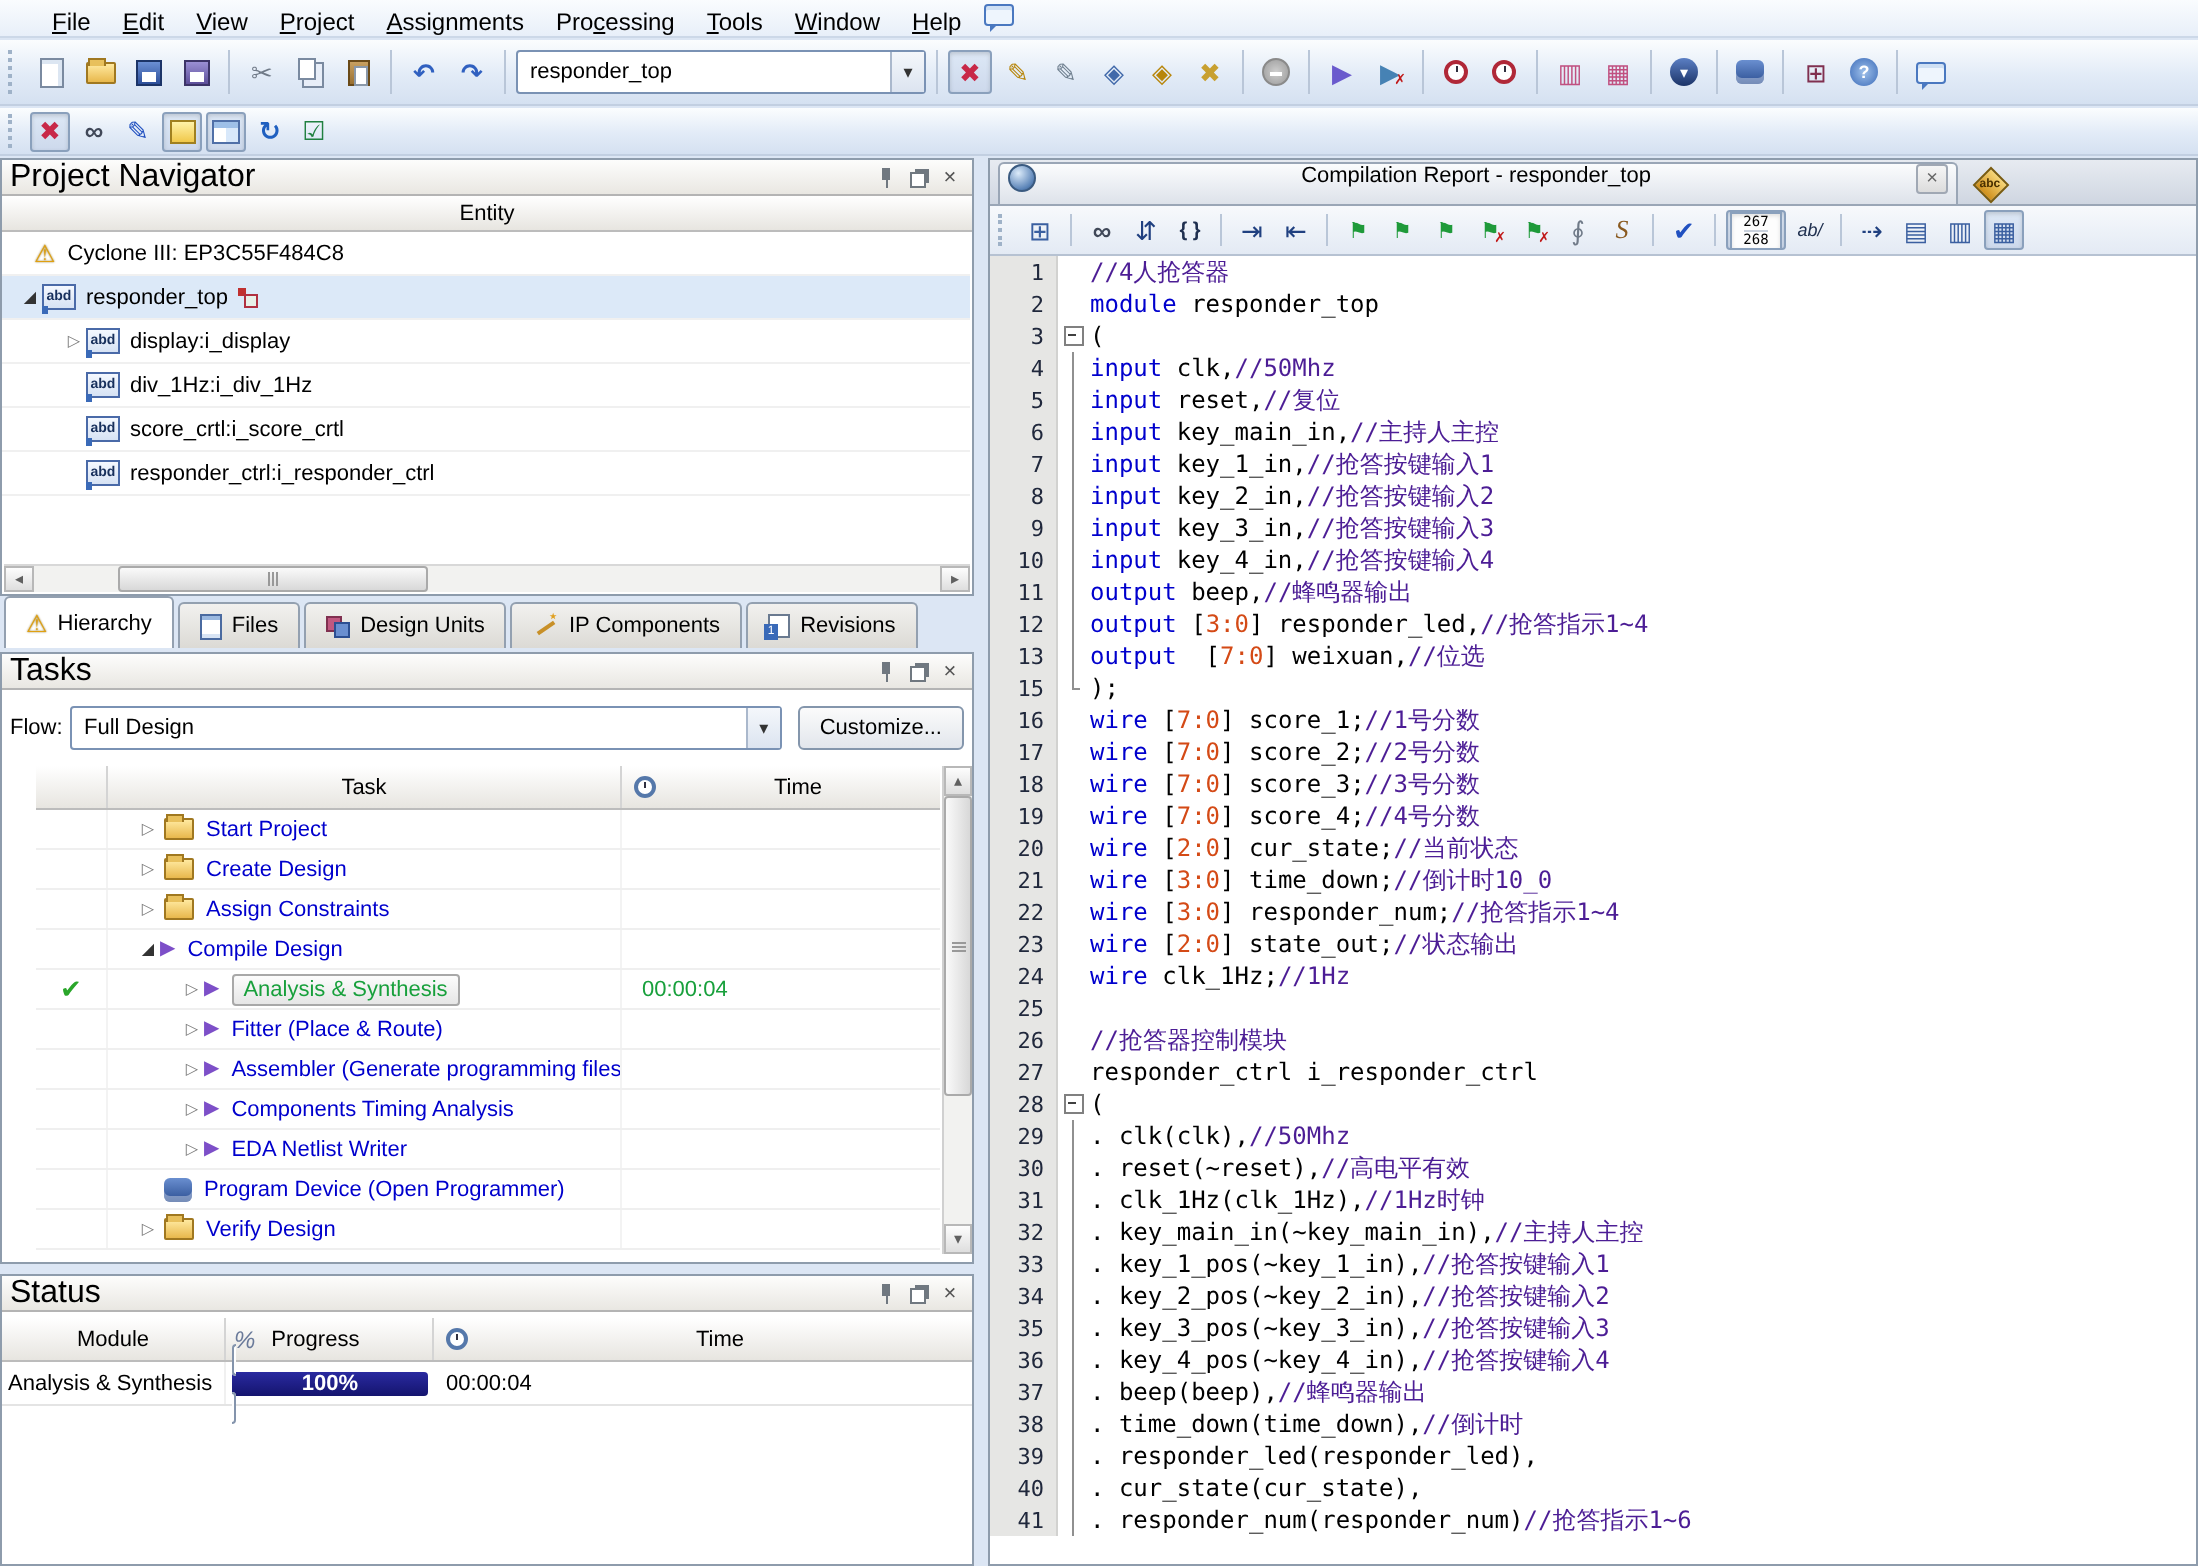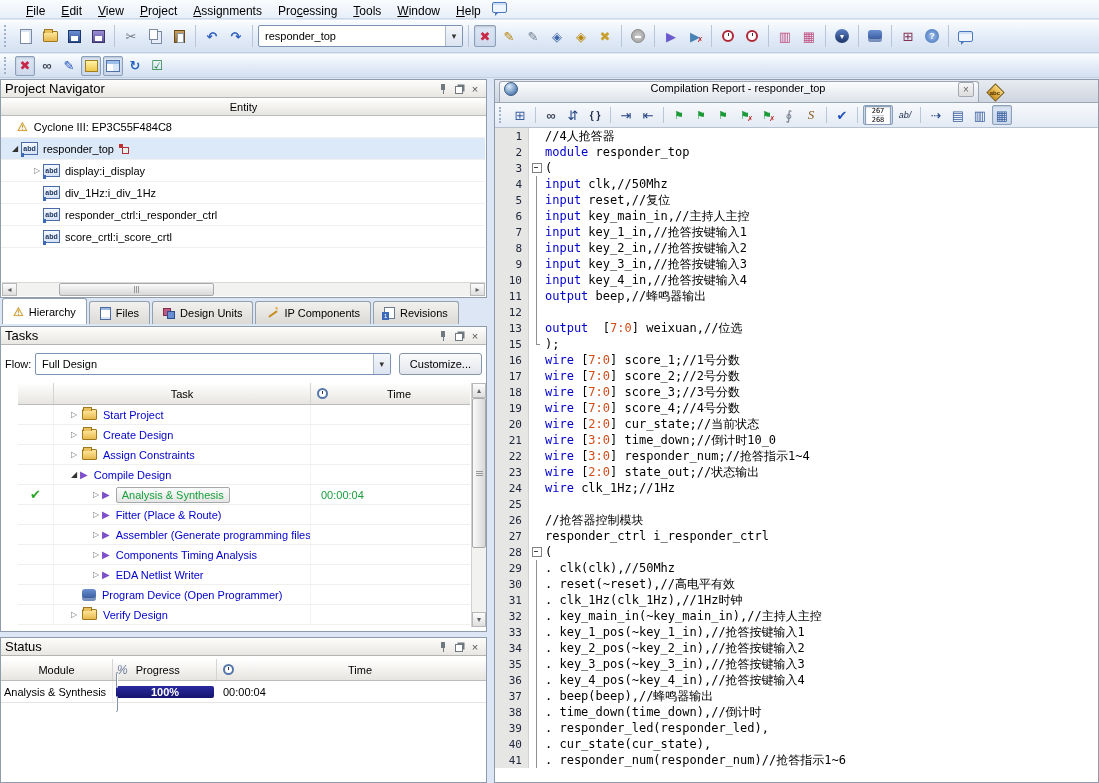--- a/index.html
+++ b/index.html
@@ -67,21 +67,21 @@
 
   
   .combo { display:flex; align-items:center; height:22px; background:#fff; border:1px solid #7a92b4; border-radius:2px; }
   .combo .cval { flex:1; padding:0 6px; font-size:11px; white-space:nowrap; overflow:hidden; }
   .combo .carrow { width:17px; align-self:stretch; border-left:1px solid #aab8cc; background:linear-gradient(#f4f7fb,#dce4f0); display:flex; align-items:center; justify-content:center; color:#333; font-size:9px; }
   .pushbtn { height:22px; padding:0 10px; border:1px solid #8496ac; border-radius:3px; background:linear-gradient(#fbfbfb,#e2e6ec); font-size:11px; display:inline-flex; align-items:center; }
 
   
   .panel { position:absolute; left:0; width:487px; background:#fff; border:1px solid #8e9cac; }
   .phead { height:18px; background:linear-gradient(#fdfdfc,#e9e7e2); border-bottom:1px solid #b4b4b4; display:flex; align-items:center; padding:0 4px; }
-  .phead .ptitle { flex:1; font-size:13px; }
+  .phead .ptitle { flex:1; font-size:16px; }
   .phead .pbtn { width:14px; height:14px; display:flex; align-items:center; justify-content:center; margin-left:2px; color:#555; font-size:11px; }
   .colhead { background:linear-gradient(#ffffff,#e7e5e0); border-bottom:1px solid #bcbcbc; display:flex; align-items:center; }
   .colhead .ch { text-align:center; font-size:11px; }
 
   #pn-panel { top:0; height:219px; }
   #pn-tree { position:absolute; top:36px; left:0; right:1px; bottom:16px; overflow:hidden; }
   .trow { height:22px; display:flex; align-items:center; border-bottom:1px solid #f0f0f0; padding-left:4px; white-space:nowrap; }
   .trow.sel { background:#dce9f8; }
   .texp { width:12px; color:#7a7a7a; font-size:8px; text-align:center; flex:none; }
   .texp.open { color:#333; }
@@ -149,21 +149,21 @@
   #code { position:absolute; top:48px; left:0; right:0; bottom:0; overflow:hidden; background:#fff; font-family:"DejaVu Sans Mono","Liberation Mono",monospace; font-size:12px; }
   .cl { height:16px; display:flex; align-items:center; white-space:pre; }
   .ln { width:34px; flex:none; background:#e6e6e4; border-right:1px solid #d2d2d0; color:#20283c; text-align:right; padding-right:6px; font-size:11px; align-self:stretch; display:flex; align-items:center; justify-content:flex-end; }
   .fold { width:14px; flex:none; align-self:stretch; position:relative; }
   .fold.fstart::before { content:""; position:absolute; left:3px; top:3px; width:8px; height:8px; border:1px solid #808080; background:#fff; }
   .fold.fstart::after { content:""; position:absolute; left:5px; top:7px; width:4px; height:1px; background:#404040; }
   .fold.fline::before { content:""; position:absolute; left:7px; top:0; bottom:0; width:1px; background:#909090; }
   .fold.fend::before { content:""; position:absolute; left:7px; top:0; width:1px; height:8px; background:#909090; }
   .fold.fend::after { content:""; position:absolute; left:7px; top:8px; width:4px; height:1px; background:#909090; }
   .ct { padding-left:2px; }
-  .tk { color:#0000cd; } .tc { color:#000000; } .tn { color:#d44a16; } .tp { color:#000; }
+  .tk { color:#0000cd; } .tc { color:#4c1d95; } .tn { color:#d44a16; } .tp { color:#000; }
 </style>
 </head>
 <body>
 
 <div id="app">
 
   <div class="menubar">
     <span id="menu-items"><span class="menu-item"><u>F</u>ile</span><span class="menu-item"><u>E</u>dit</span><span class="menu-item"><u>V</u>iew</span><span class="menu-item"><u>P</u>roject</span><span class="menu-item"><u>A</u>ssignments</span><span class="menu-item">Pro<u>c</u>essing</span><span class="menu-item"><u>T</u>ools</span><span class="menu-item"><u>W</u>indow</span><span class="menu-item"><u>H</u>elp</span></span>
     <span class="tbtn">
         <span class="i-bubble"></span>
@@ -331,26 +331,26 @@
             <span class="tlabel">display:i_display</span>
           </div>
           <div class="trow" style="padding-left: 30px;">
             <span class="texp"></span>
             <span class="abd-box">abd</span>
             <span class="tlabel">div_1Hz:i_div_1Hz</span>
           </div>
           <div class="trow" style="padding-left: 30px;">
             <span class="texp"></span>
             <span class="abd-box">abd</span>
-            <span class="tlabel">responder_ctrl:i_responder_ctrl</span>
+            <span class="tlabel">score_crtl:i_score_crtl</span>
           </div>
           <div class="trow" style="padding-left: 30px;">
             <span class="texp"></span>
             <span class="abd-box">abd</span>
-            <span class="tlabel">score_crtl:i_score_crtl</span>
+            <span class="tlabel">responder_ctrl:i_responder_ctrl</span>
           </div>
         </div>
       <div class="hscroll">
         <span class="sarrow">◂</span>
         <span class="hthumb">
             <i></i>
             <i></i>
             <i></i>
           </span>
         <span class="sarrow" style="margin-left:auto">▸</span>
@@ -645,21 +645,21 @@
         <div class="cl"><span class="ln">2</span><span class="fold"></span><span class="ct"><span class="tk">module</span><span class="tp"> responder_top</span></span></div>
         <div class="cl"><span class="ln">3</span><span class="fold fstart"></span><span class="ct"><span class="tp">(</span></span></div>
         <div class="cl"><span class="ln">4</span><span class="fold fline"></span><span class="ct"><span class="tk">input</span><span class="tp"> clk,</span><span class="tc">//50Mhz</span></span></div>
         <div class="cl"><span class="ln">5</span><span class="fold fline"></span><span class="ct"><span class="tk">input</span><span class="tp"> reset,</span><span class="tc">//复位</span></span></div>
         <div class="cl"><span class="ln">6</span><span class="fold fline"></span><span class="ct"><span class="tk">input</span><span class="tp"> key_main_in,</span><span class="tc">//主持人主控</span></span></div>
         <div class="cl"><span class="ln">7</span><span class="fold fline"></span><span class="ct"><span class="tk">input</span><span class="tp"> key_1_in,</span><span class="tc">//抢答按键输入1</span></span></div>
         <div class="cl"><span class="ln">8</span><span class="fold fline"></span><span class="ct"><span class="tk">input</span><span class="tp"> key_2_in,</span><span class="tc">//抢答按键输入2</span></span></div>
         <div class="cl"><span class="ln">9</span><span class="fold fline"></span><span class="ct"><span class="tk">input</span><span class="tp"> key_3_in,</span><span class="tc">//抢答按键输入3</span></span></div>
         <div class="cl"><span class="ln">10</span><span class="fold fline"></span><span class="ct"><span class="tk">input</span><span class="tp"> key_4_in,</span><span class="tc">//抢答按键输入4</span></span></div>
         <div class="cl"><span class="ln">11</span><span class="fold fline"></span><span class="ct"><span class="tk">output</span><span class="tp"> beep,</span><span class="tc">//蜂鸣器输出</span></span></div>
-        <div class="cl"><span class="ln">12</span><span class="fold fline"></span></div>
+        <div class="cl"><span class="ln">12</span><span class="fold fline"></span><span class="ct"><span class="tk">output</span><span class="tp"> [</span><span class="tn">3:0</span><span class="tp">] responder_led,</span><span class="tc">//抢答指示1~4</span></span></div>
         <div class="cl"><span class="ln">13</span><span class="fold fline"></span><span class="ct"><span class="tk">output</span><span class="tp">  [</span><span class="tn">7:0</span><span class="tp">] weixuan,</span><span class="tc">//位选</span></span></div>
         <div class="cl"><span class="ln">15</span><span class="fold fend"></span><span class="ct"><span class="tp">);</span></span></div>
         <div class="cl"><span class="ln">16</span><span class="fold"></span><span class="ct"><span class="tk">wire</span><span class="tp"> [</span><span class="tn">7:0</span><span class="tp">] score_1;</span><span class="tc">//1号分数</span></span></div>
         <div class="cl"><span class="ln">17</span><span class="fold"></span><span class="ct"><span class="tk">wire</span><span class="tp"> [</span><span class="tn">7:0</span><span class="tp">] score_2;</span><span class="tc">//2号分数</span></span></div>
         <div class="cl"><span class="ln">18</span><span class="fold"></span><span class="ct"><span class="tk">wire</span><span class="tp"> [</span><span class="tn">7:0</span><span class="tp">] score_3;</span><span class="tc">//3号分数</span></span></div>
         <div class="cl"><span class="ln">19</span><span class="fold"></span><span class="ct"><span class="tk">wire</span><span class="tp"> [</span><span class="tn">7:0</span><span class="tp">] score_4;</span><span class="tc">//4号分数</span></span></div>
         <div class="cl"><span class="ln">20</span><span class="fold"></span><span class="ct"><span class="tk">wire</span><span class="tp"> [</span><span class="tn">2:0</span><span class="tp">] cur_state;</span><span class="tc">//当前状态</span></span></div>
         <div class="cl"><span class="ln">21</span><span class="fold"></span><span class="ct"><span class="tk">wire</span><span class="tp"> [</span><span class="tn">3:0</span><span class="tp">] time_down;</span><span class="tc">//倒计时10_0</span></span></div>
         <div class="cl"><span class="ln">22</span><span class="fold"></span><span class="ct"><span class="tk">wire</span><span class="tp"> [</span><span class="tn">3:0</span><span class="tp">] responder_num;</span><span class="tc">//抢答指示1~4</span></span></div>
         <div class="cl"><span class="ln">23</span><span class="fold"></span><span class="ct"><span class="tk">wire</span><span class="tp"> [</span><span class="tn">2:0</span><span class="tp">] state_out;</span><span class="tc">//状态输出</span></span></div>

